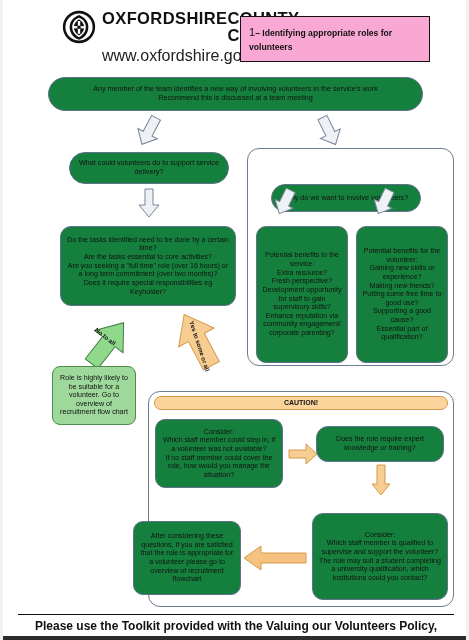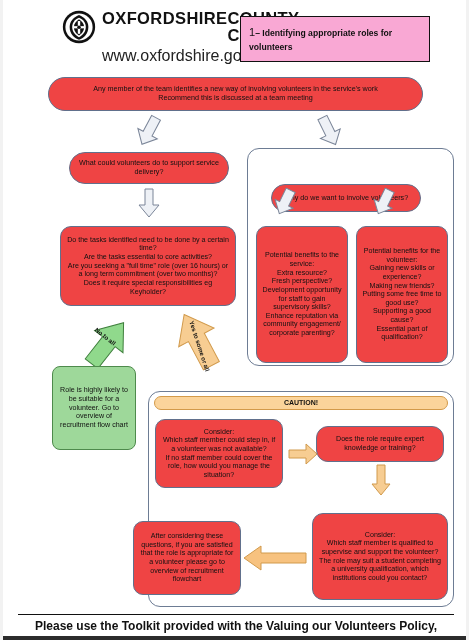--- a/index.html
+++ b/index.html
@@ -90,21 +90,21 @@
     align-items: center;
     justify-content: center;
     text-align: center;
     border: 1px solid #5a6b86;
     border-radius: 9px;
     background: #dfe4ee;
     color: #111;
     line-height: 1.22;
     padding: 3px 5px;
   }
-  .node.blue   { background: #ef4444; border-color: #61708c; }
+  .node.blue   { background: #15803d; border-color: #61708c; }
   .node.green  { background: #9ed89a; border-color: #4e8a4c; }
   .node.orange { background: #fbd49b; border-color: #d39a4a; }
 
   .outline-box {
     position: absolute;
     box-sizing: border-box;
     border: 1px solid #6d7c94;
     border-radius: 12px;
     background: #ffffff;
   }
@@ -278,21 +278,21 @@
 
   <div class="arrow" style="left:165px; top:308px;">
     <svg width="62" height="66" viewBox="0 0 62 66">
       <g transform="rotate(152 31 33)">
         <path d="M20 4 L38 4 L38 36 L49 36 L29 62 L9 36 L20 36 Z" fill="#f7cd92" stroke="#d19a4c" stroke-width="1"></path>
       </g>
     </svg>
   </div>
   <div class="label-arrow-text" style="left:195px; top:320px; transform: rotate(72deg);">Yes to some or all</div>
 
-  <div class="node green" style="left:52px; top:366px; width:84px; height:84px; border-radius:8px; font-size:7.1px;">
+  <div class="node green" style="left:52px; top:366px; width:84px; height:59px; border-radius:8px; font-size:7.1px;">
     <span>Role is highly likely to be suitable for a volunteer. Go to overview of recruitment flow chart</span>
   </div>
 
   <div class="outline-box" style="left:148px; top:391px; width:306px; height:216px;"></div>
 
   <div class="node orange" style="left:154px; top:396px; width:294px; height:14px; border-radius:7px; font-size:7px; font-weight:bold;">
     <span>CAUTION!</span>
   </div>
 
   <div class="node blue" style="left:155px; top:419px; width:128px; height:69px; border-radius:10px; font-size:7.1px;">

